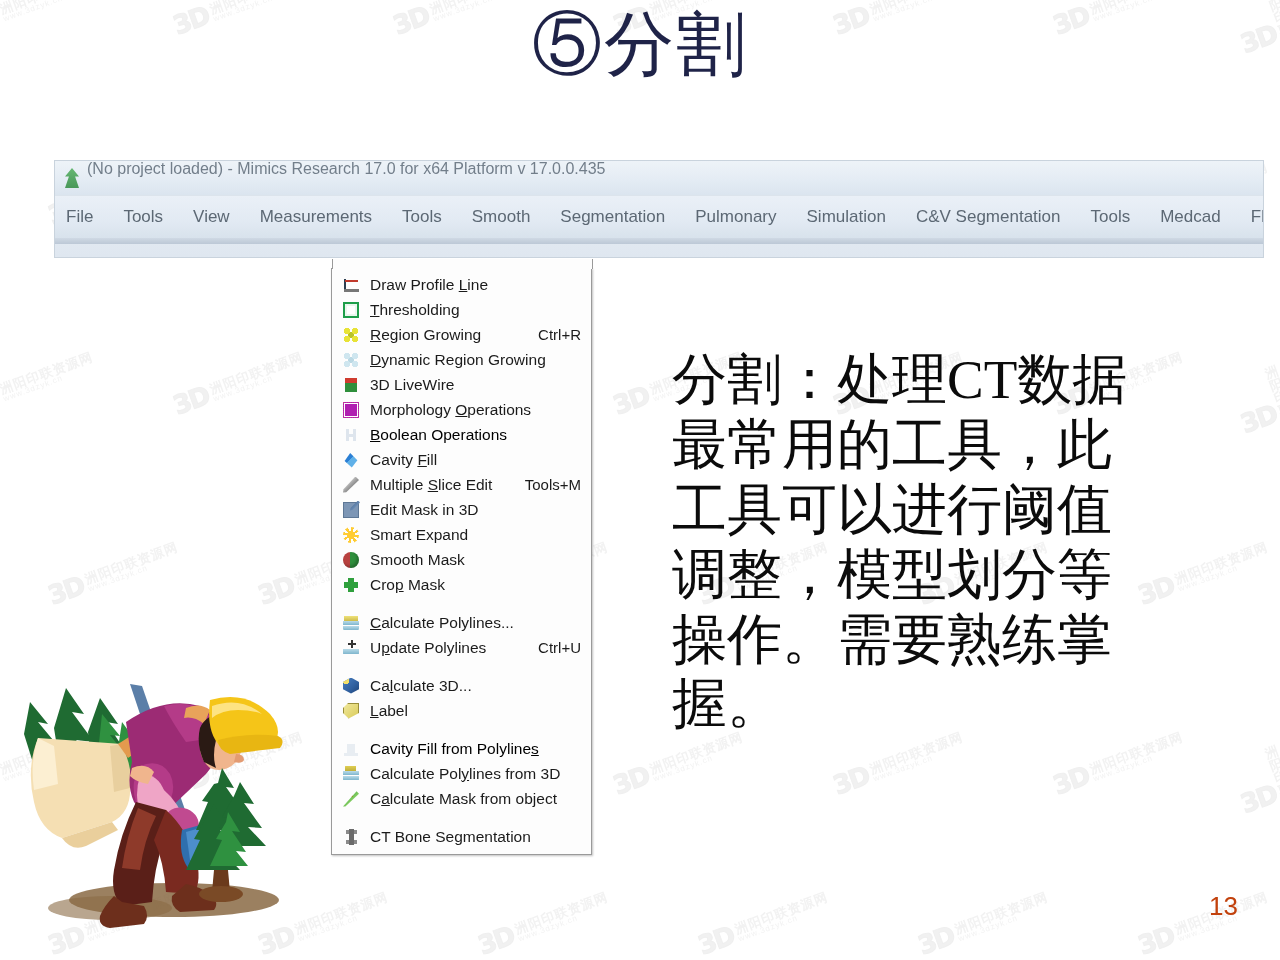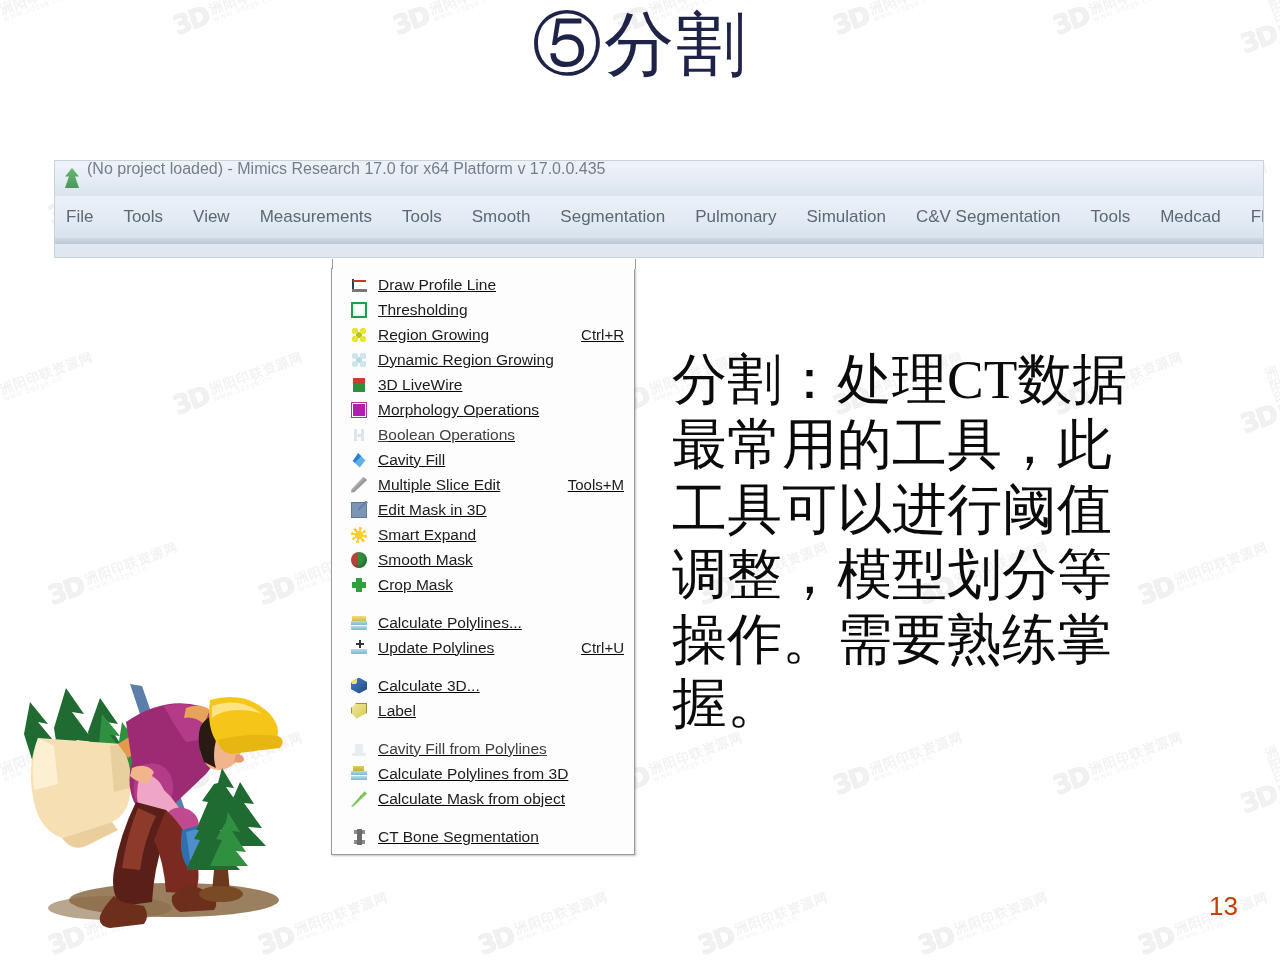--- a/index.html
+++ b/index.html
@@ -59,34 +59,34 @@
   #menu-bar .menu-top-item{
     font-size:17px;color:#5c6874;padding:2px 7px;white-space:nowrap;
     letter-spacing:0px;
   }
   #app-window .wnd-bottom{
     height:6px;background:linear-gradient(180deg,#cfd9e4,#bcc8d6);
   }
 
   
   #segmentation-menu{
-    position:absolute;left:331px;top:268px;width:304px;
+    position:absolute;left:331px;top:268px;width:261px;
     background:#fdfdfd;border:1px solid #9a9a9a;box-shadow:1px 1px 2px rgba(0,0,0,.25);
-    z-index:8;padding:3px 0 5px 12px;box-sizing:border-box;text-decoration:underline;
+    z-index:8;padding:3px 0 5px 4px;box-sizing:border-box;
   }
   #segmentation-menu .menu-clip-top{
     position:absolute;left:0;top:-10px;width:100%;height:10px;
     background:#fdfdfd;border-left:1px solid #9a9a9a;border-right:1px solid #9a9a9a;
     overflow:hidden;
   }
   .mi{
     display:flex;align-items:center;height:25px;padding:0 10px 0 6px;
     font-size:15.5px;color:#1b1b1b;white-space:nowrap;position:relative;
   }
-  .mi.disabled{color:#404040;}
+  .mi.disabled{color:#000000;}
   .mi .mi-icon{
     width:20px;height:18px;flex:0 0 20px;margin-right:8px;position:relative;
   }
   .mi .mi-label{flex:1 1 auto;}
   .mi .mi-label u{text-decoration:underline;}
   .mi .mi-accel{font-size:15px;color:#1b1b1b;margin-left:28px;}
   .mi-sep{height:13px;}
 
   
   .ic{position:absolute;left:1px;top:1px;width:16px;height:16px;}

